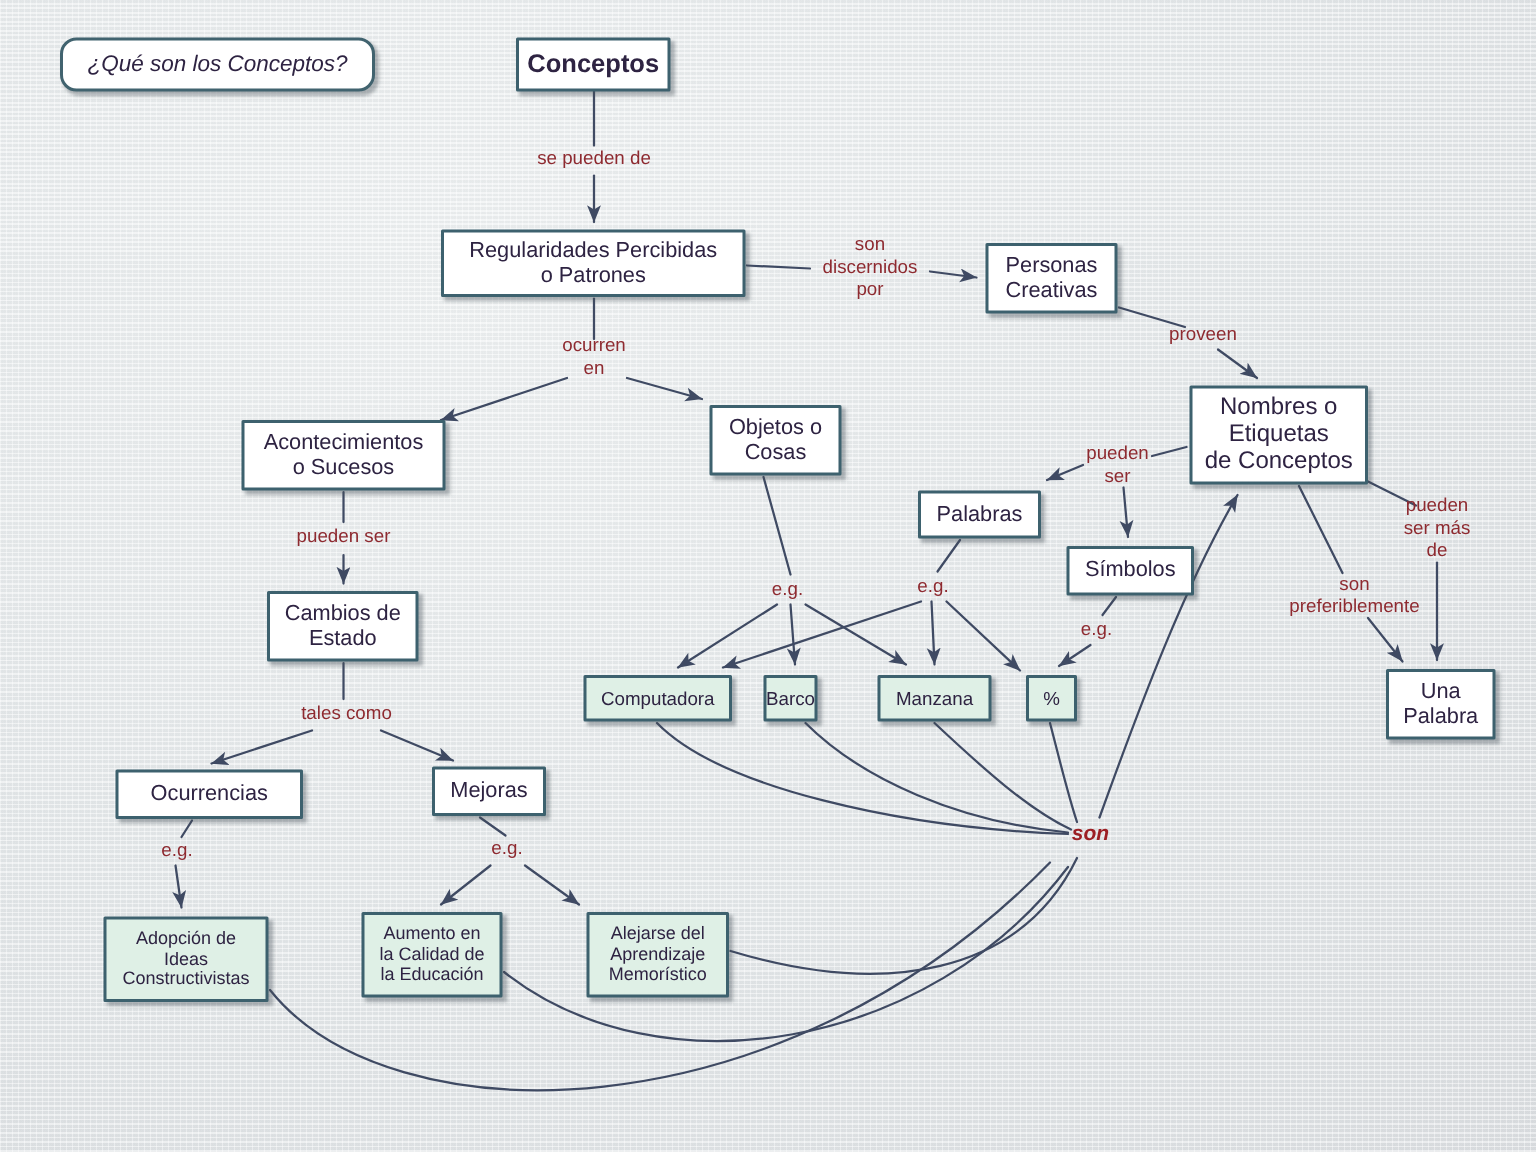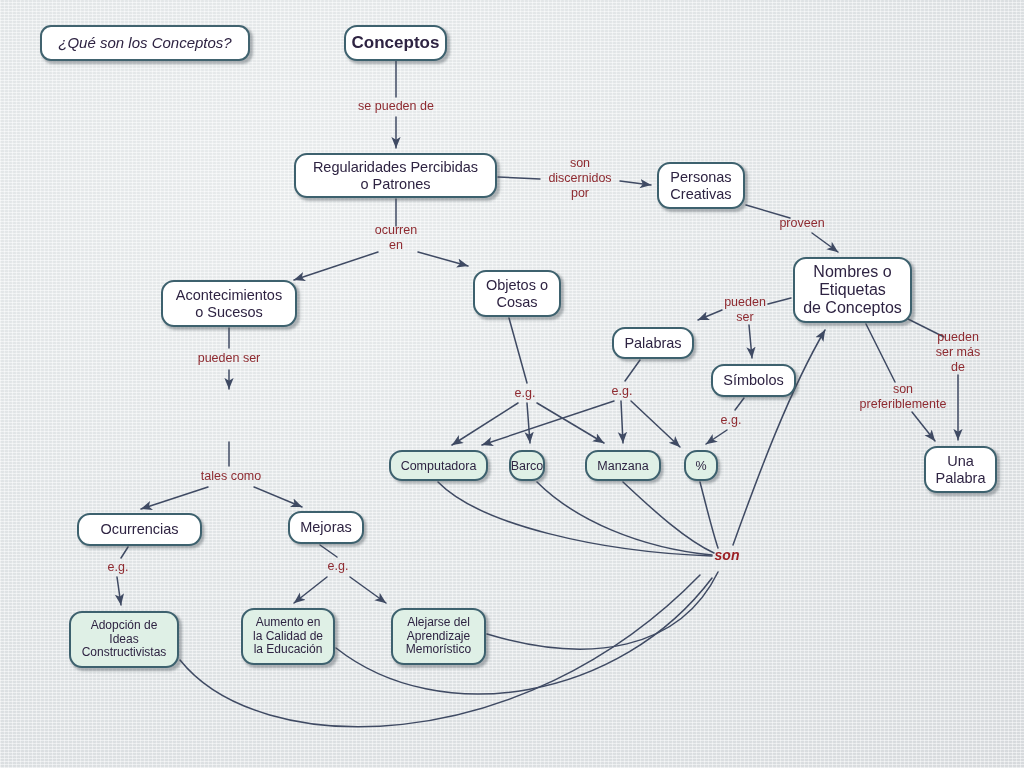--- a/index.html
+++ b/index.html
@@ -25,21 +25,21 @@
     pointer-events: none;
   }
   .node {
     position: absolute;
     box-sizing: border-box;
     display: flex;
     align-items: center;
     justify-content: center;
     text-align: center;
     border: 2px solid #3d616e;
-    border-radius: 13px;
+    border-radius: 1px;
     background: #ffffff;
     color: #2e2342;
     box-shadow: 2.5px 2.5px 2.5px rgba(70,80,88,0.40);
     line-height: 1.12;
     white-space: pre-line;
     padding: 2px 6px;
   }
   .node.green {
     background: #dff0e6;
     border-color: #3d616e;
@@ -178,20 +178,24 @@
   </div>
 
   <div class="node" style="left:612px; top:327px; width:82px; height:32px; font-size:14.5px;">
     <span>Palabras</span>
   </div>
 
   <div class="node" style="left:711px; top:364px; width:85px; height:33px; font-size:14.5px;">
     <span>Símbolos</span>
   </div>
 
+  <div class="node" style="left:178px; top:394px; width:101px; height:47px; font-size:14.5px;">
+    <span>Cambios de
+Estado</span>
+  </div>
 
   <div class="node" style="left:924px; top:446px; width:73px; height:47px; font-size:14.5px;">
     <span>Una
 Palabra</span>
   </div>
 
   <div class="node green" style="left:389px; top:450px; width:99px; height:31px; font-size:12.5px;">
     <span>Computadora</span>
   </div>
 

